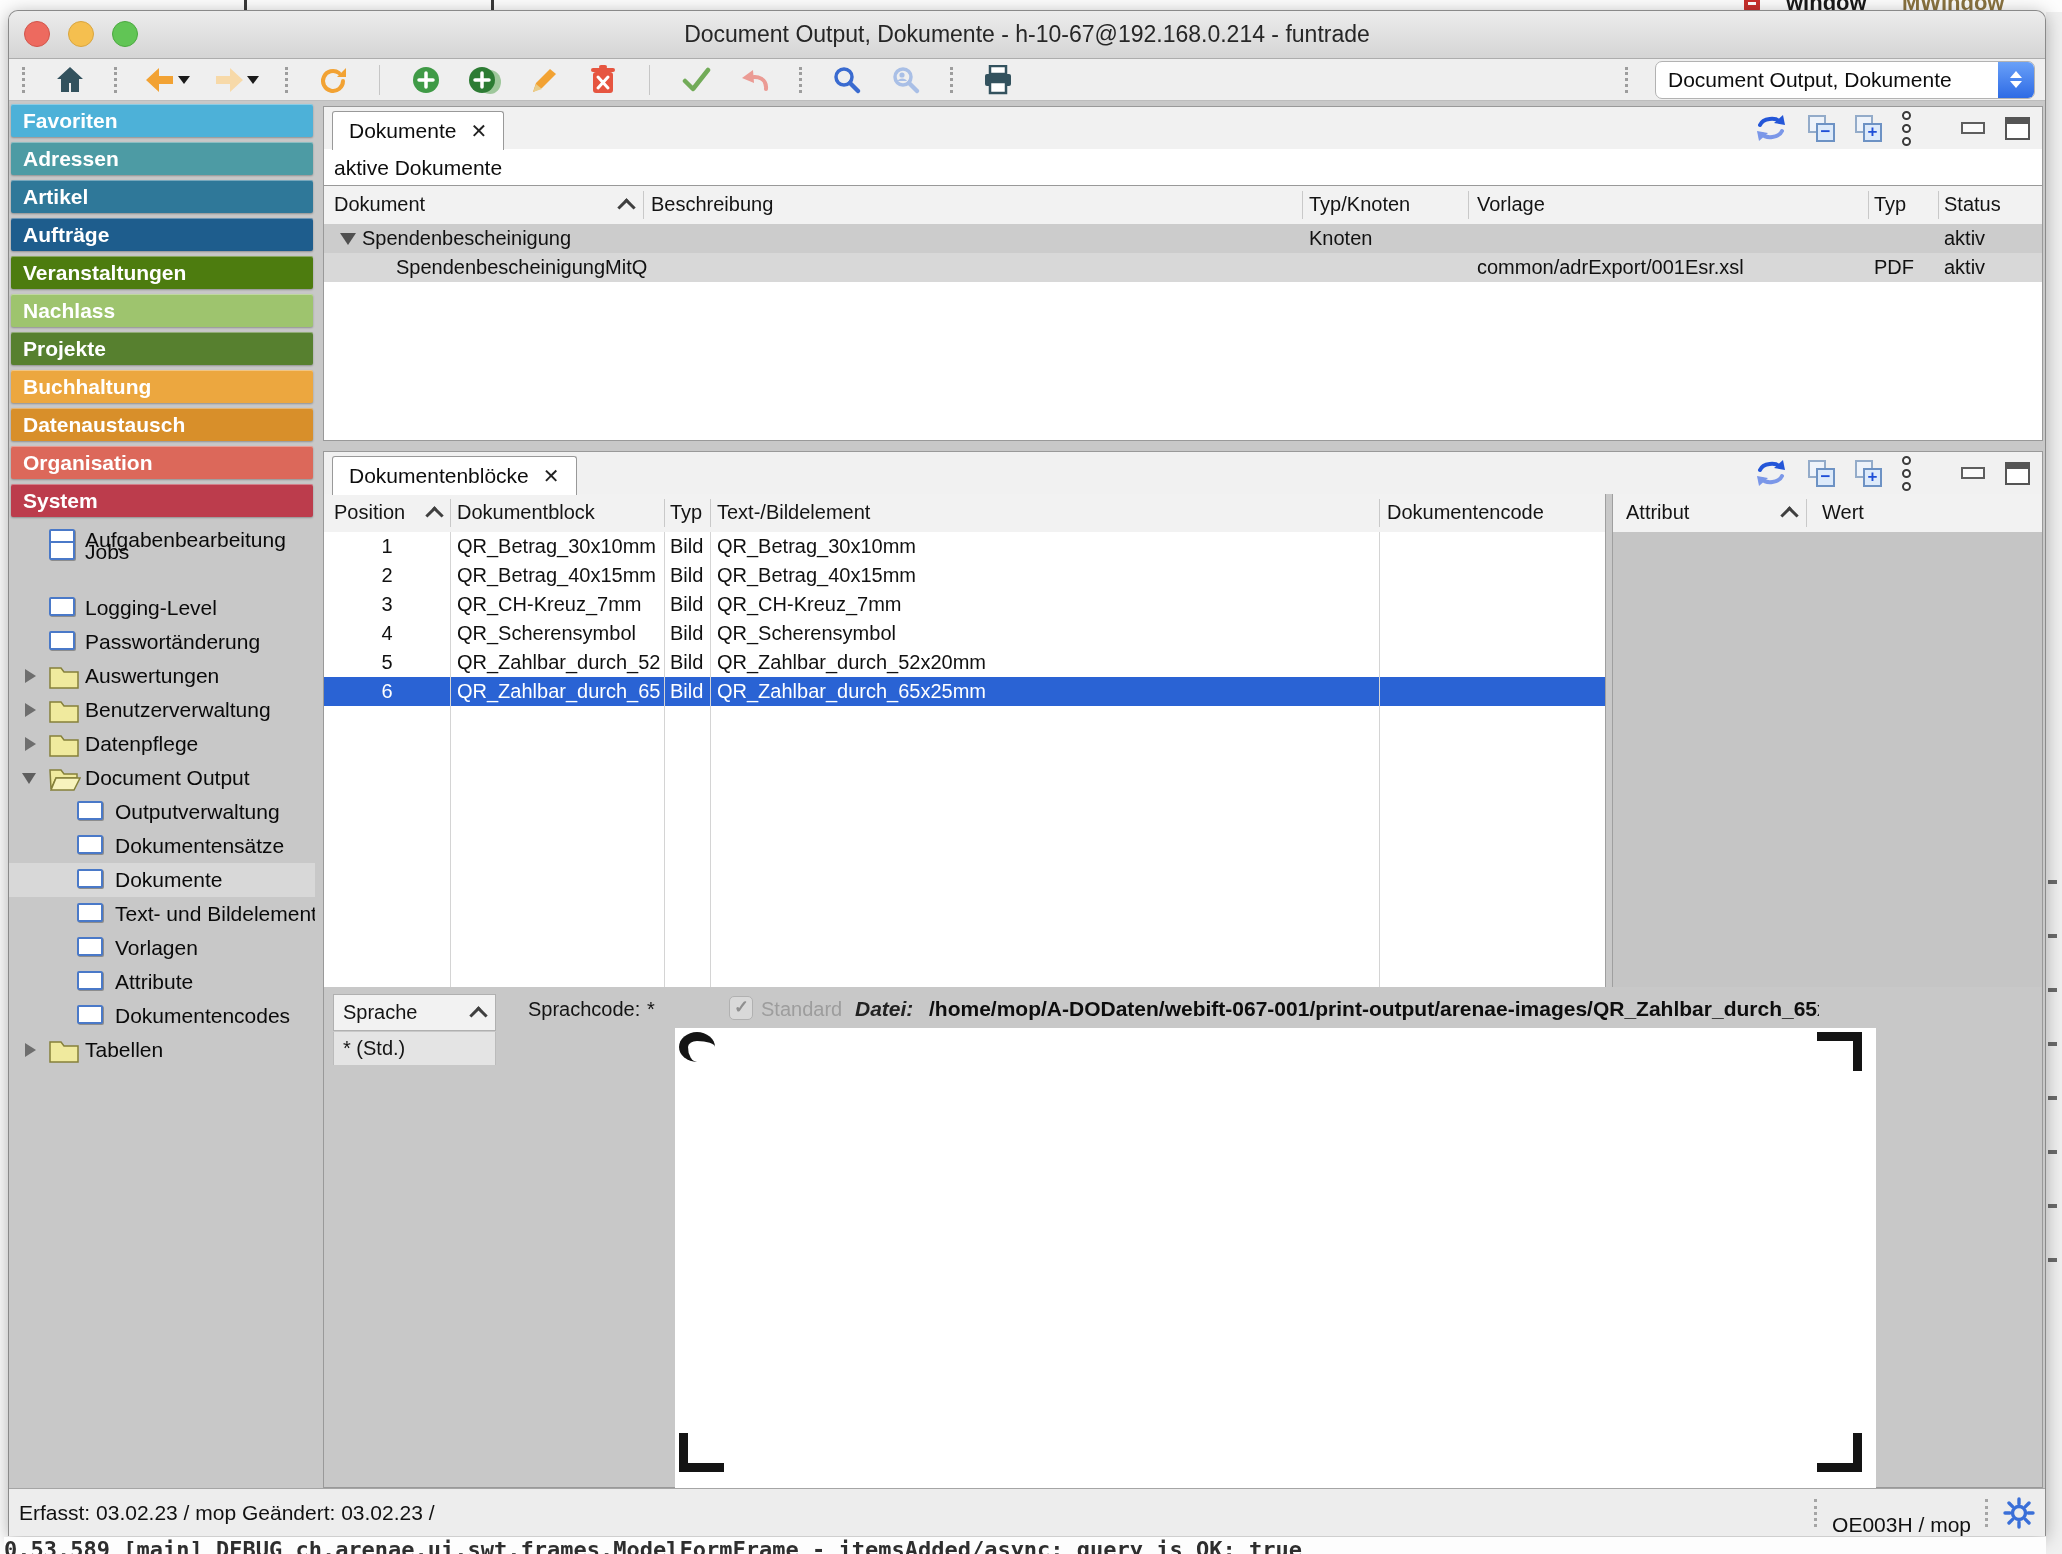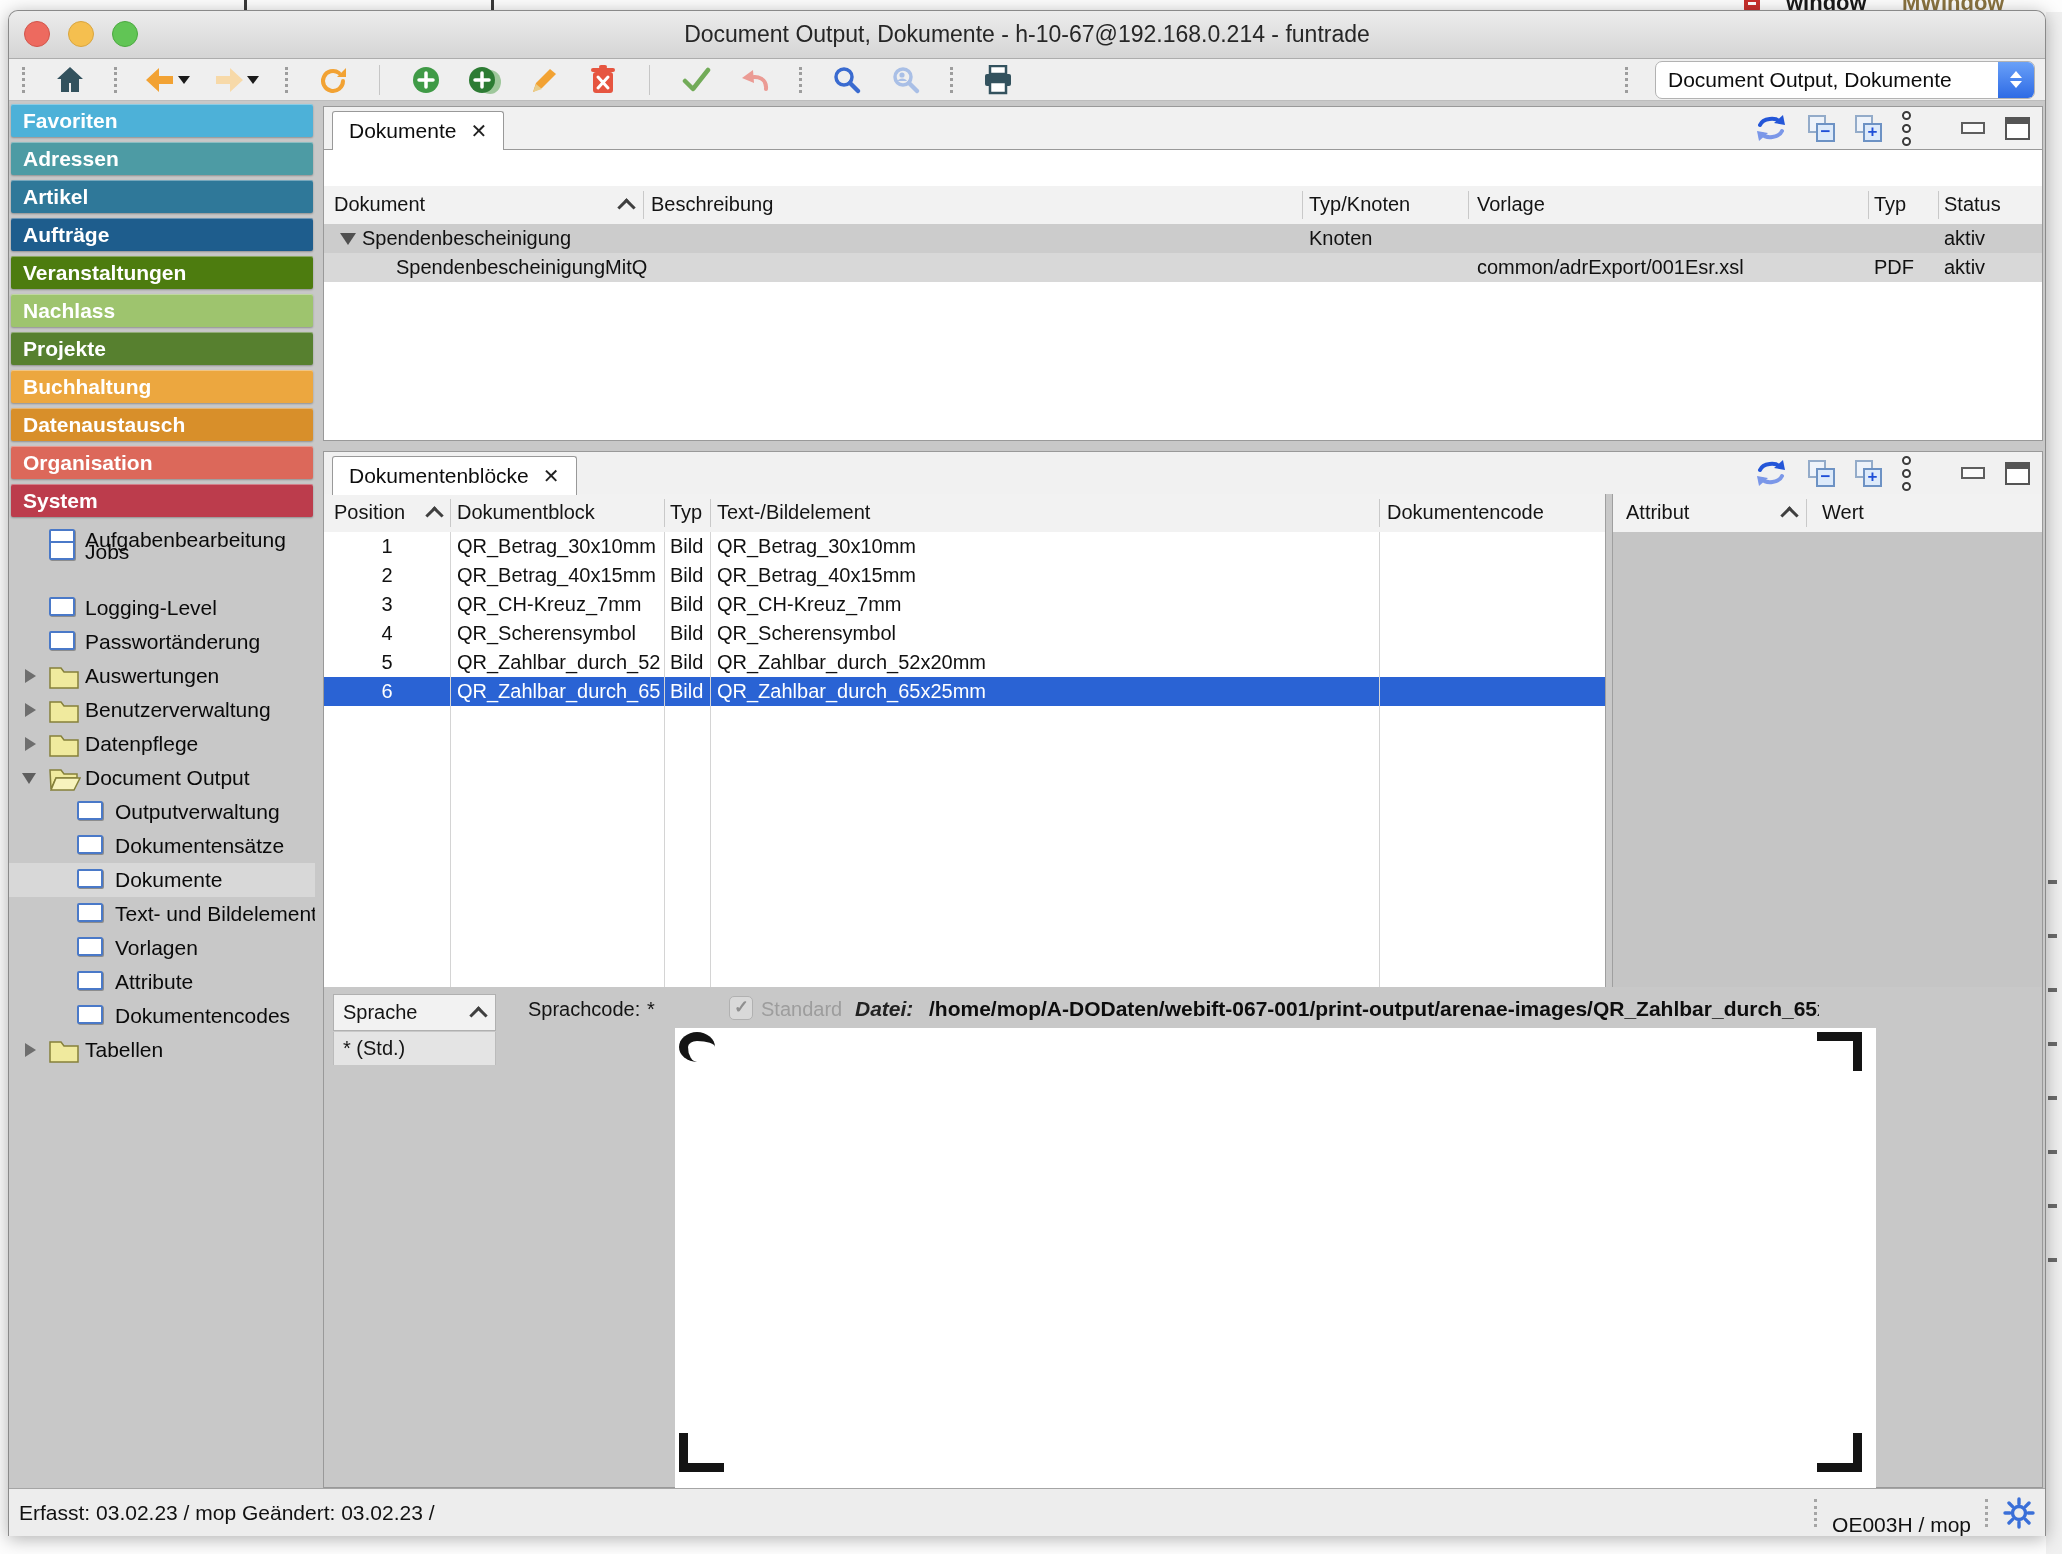--- a/index.html
+++ b/index.html
@@ -398,20 +398,21 @@
               <div class="kebab">
                   <i></i>
                   <i></i>
                   <i></i>
                 </div>
               <div class="gap-big"></div>
               <div class="ico-min"></div>
               <div class="ico-max"></div>
             </div>
           </div>
+          <div class="subtitle">aktive Dokumente</div>
           <div class="thead t1">
             <span class="abs hl" style="left:10px">Dokument</span>
             <span class="abs chev" style="left:296px;top:15px"></span>
             <span class="abs sep" style="left:319px"></span>
             <span class="abs hl" style="left:327px">Beschreibung</span>
             <span class="abs sep" style="left:978px"></span>
             <span class="abs hl" style="left:985px">Typ/Knoten</span>
             <span class="abs sep" style="left:1144px"></span>
             <span class="abs hl" style="left:1153px">Vorlage</span>
             <span class="abs sep" style="left:1544px"></span>
@@ -561,13 +562,14 @@
       <div class="sb-sep"></div>
       <svg width="32" height="32" viewBox="0 0 32 32">
         <g fill="none" stroke="#3a6fd8" stroke-width="3.4" stroke-linecap="round">
           <circle cx="16" cy="16" r="6.5"></circle>
           <path d="M16 2v5M16 25v5M2 16h5M25 16h5M6 6l3.6 3.6M22.4 22.4L26 26M26 6l-3.6 3.6M9.6 22.4L6 26"></path>
         </g>
       </svg>
     </div>
   </div>
 
+  <div class="log">0.53,589 [main] DEBUG ch.arenae.ui.swt.frames.ModelFormFrame - itemsAdded/async: query is OK: true</div>
 </div>
 
 </body></html>

